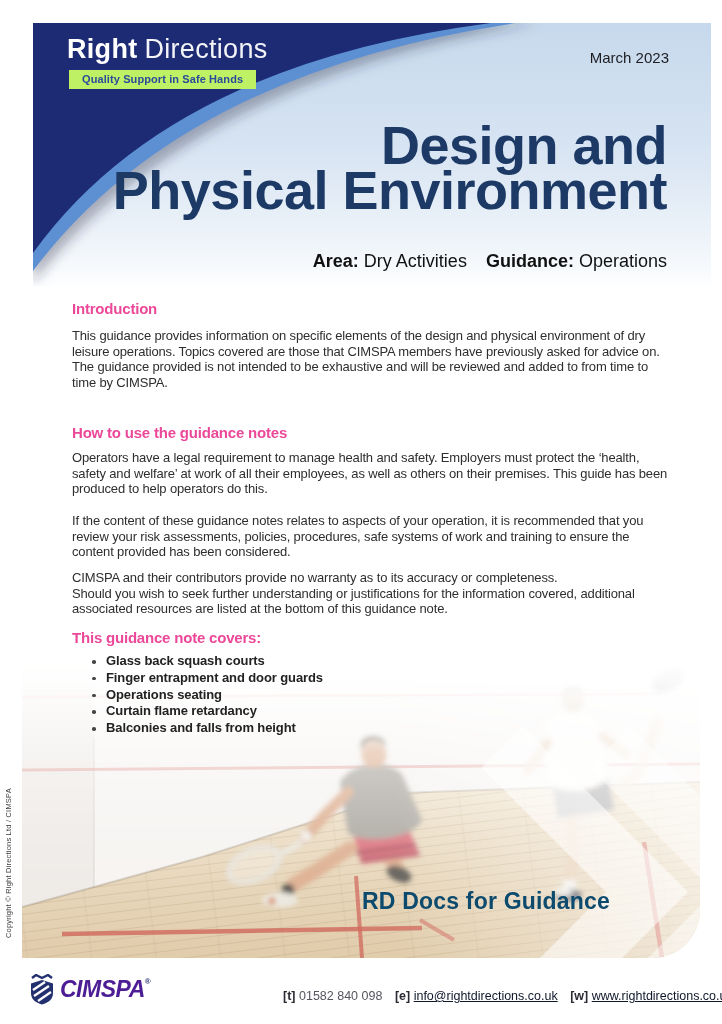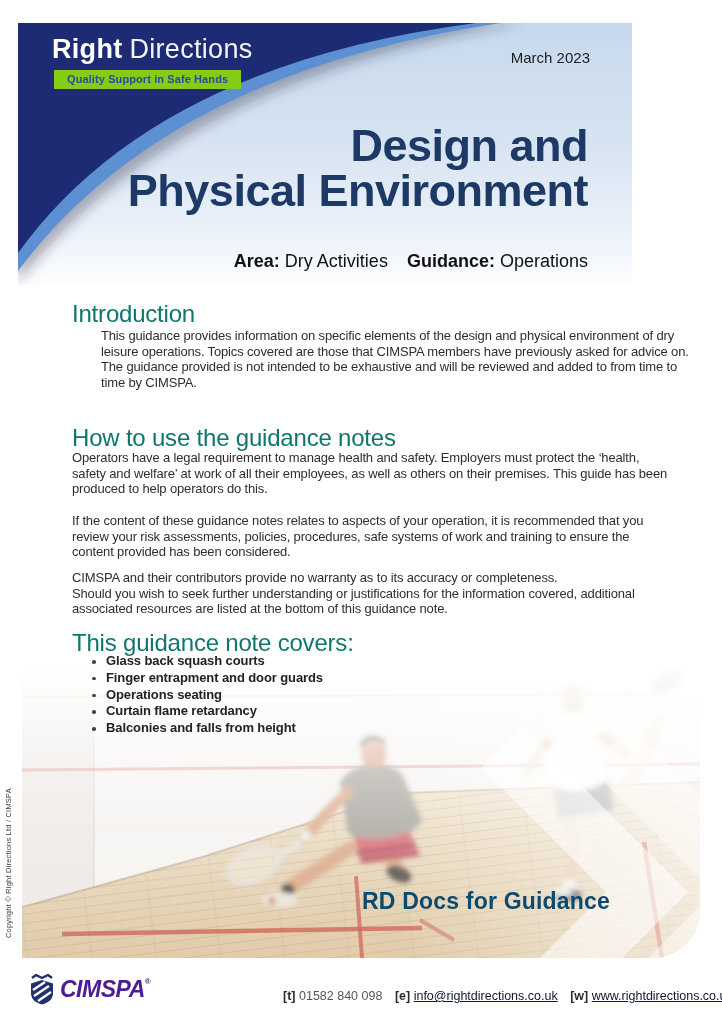--- a/index.html
+++ b/index.html
@@ -4,39 +4,39 @@
 <style>
   html,body{margin:0;padding:0;}
   body{
     width:722px;height:1024px;background:#ffffff;
     font-family:"Liberation Sans",sans-serif;position:relative;overflow:hidden;
     -webkit-font-smoothing:antialiased;
   }
   .abs{position:absolute;}
 
   
-  .header{left:18px;top:23px;width:614px;height:263px;overflow:hidden;}
+  .header{left:33px;top:23px;width:678px;height:263px;overflow:hidden;}
   .header svg{position:absolute;left:0;top:0;}
   .logo{left:34px;top:11px;color:#fff;z-index:3;}
   .brand{font-size:27px;letter-spacing:.3px;}
   .brand .b{font-weight:bold;}
   .brand .l{font-weight:400;margin-left:7px;opacity:.95;}
-  .tagline{display:inline-block;margin-top:5px;margin-left:2px;background:#84cc16;color:#2b4a9b;
+  .tagline{display:inline-block;margin-top:5px;margin-left:2px;background:#bef264;color:#2b4a9b;
     font-size:11px;font-weight:bold;padding:3px 13px 4px;letter-spacing:.1px;}
   .date{right:42px;top:26px;font-size:15px;color:#1d1d22;z-index:3;}
   .title{right:44px;top:100px;text-align:right;color:#1d3a66;font-weight:bold;
-    font-size:45px;line-height:45px;letter-spacing:-.5px;z-index:3;margin-left:44px;}
+    font-size:54px;line-height:45px;letter-spacing:-.5px;z-index:3;margin-left:44px;}
   .meta{right:44px;top:228px;font-size:18px;color:#111;z-index:3;white-space:nowrap;}
   .meta .lbl{font-weight:bold;}
   .meta .cat{margin-left:14px;}
 
   
-  .h2{left:72px;width:600px;font-size:24px;font-weight:normal;color:#0f766e;letter-spacing:-.2px;}
+  .h2{left:72px;width:600px;font-size:15px;font-weight:bold;color:#ec4899;letter-spacing:-.2px;}
   .para{left:72px;width:598px;font-size:13px;line-height:15.5px;color:#2e2e2e;letter-spacing:-.15px;}
-  .h2.intro{top:300px;}   .para.intro{top:328px;margin-left:29px;}
+  .h2.intro{top:300px;}   .para.intro{top:328px;}
   .h2.howto{top:424px;}   .para.p1{top:450px;} .para.p2{top:513px;} .para.p3{top:570px;}
   .h2.covers{top:629px;z-index:5;}
   .bullets{left:88px;top:653px;width:520px;z-index:5;list-style:none;margin:0;padding:0;}
   .bullets li{position:relative;padding-left:18px;font-size:13px;font-weight:bold;color:#222;
     line-height:16.8px;letter-spacing:-.1px;}
   .bullets li .dot{position:absolute;left:4px;top:7px;width:3.5px;height:3.5px;border-radius:50%;background:#444;}
 
   
   .photo{left:22px;top:652px;width:678px;height:306px;overflow:hidden;border-radius:0 0 48px 0;z-index:1;}
   .rd-docs{left:362px;top:888px;color:#0c4a6e;font-size:23px;font-weight:bold;letter-spacing:.2px;z-index:4;}

